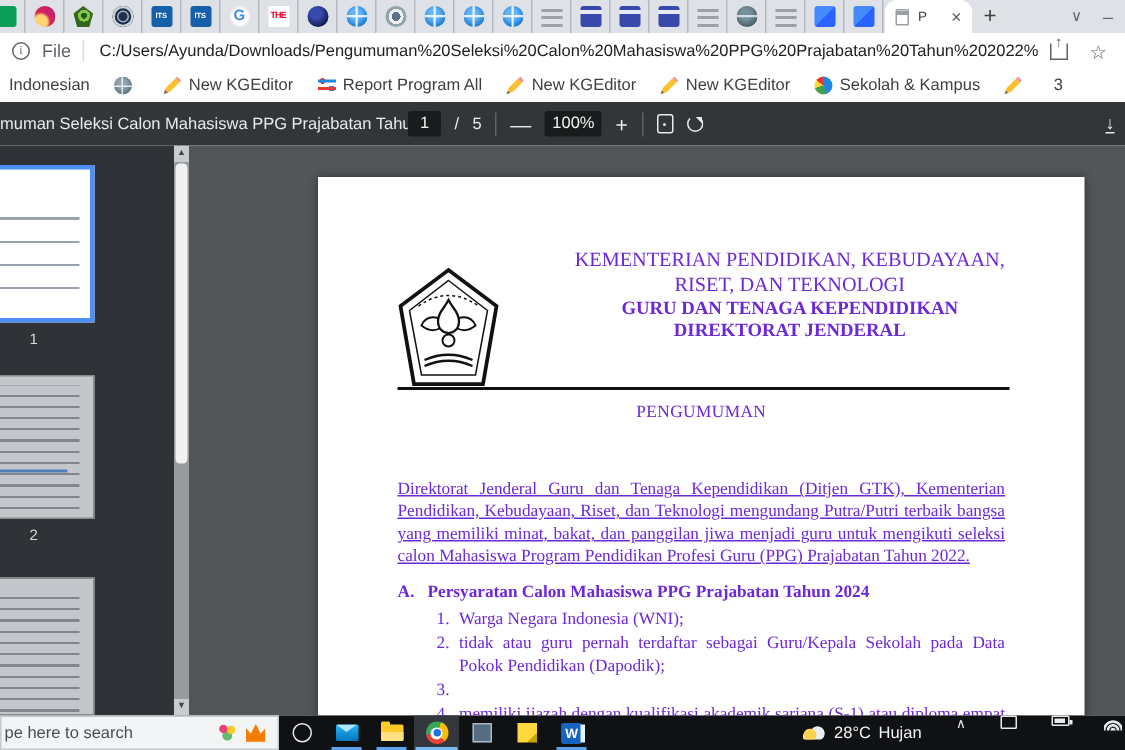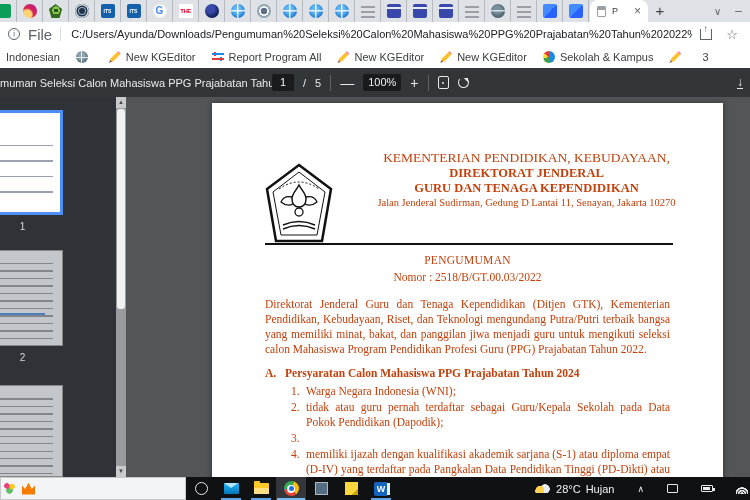--- a/index.html
+++ b/index.html
@@ -44,21 +44,21 @@
   .tab-label{font-size:9px;color:#3c4043;max-width:18px;overflow:hidden;white-space:nowrap;}
   .newtab-btn{width:24px;height:22px;color:#3c4043;font-size:15px;line-height:22px;text-align:center;}
   .strip-right{margin-left:auto;display:flex;align-items:center;gap:14px;padding-right:8px;color:#5f6368;}
   .chev-down{font-size:10px;} .win-min{font-size:12px;}
 
   
   .addressbar{position:absolute;left:0;top:22px;width:750px;height:24px;background:#fff;
               display:flex;align-items:center;padding:0 8px;}
   .info-icon{width:12px;height:12px;border:1px solid #5f6368;border-radius:50%;color:#5f6368;
              font-size:8px;line-height:10px;text-align:center;font-family:"Liberation Serif",serif;flex:none;}
-  .mode-label{color:#5f6368;font-size:15px;margin:0 8px 0 8px;}
+  .mode-label{color:#5f6368;font-size:12px;margin:0 8px 0 8px;}
   .addr-sep{width:1px;height:14px;background:#dadce0;margin-right:10px;}
   .url-text{color:#202124;font-size:11px;white-space:nowrap;overflow:hidden;flex:1;}
   .share-icon{width:12px;height:11px;border:1px solid #5f6368;border-top:none;position:relative;margin:0 14px 0 8px;flex:none;}
   .share-icon::after{content:"↑";position:absolute;left:2px;top:-6px;font-size:10px;color:#5f6368;}
   .star-icon{color:#5f6368;font-size:13px;flex:none;margin-right:4px;}
 
   
   .bookmarksbar{position:absolute;left:0;top:46px;width:750px;height:22px;background:#fff;
                 display:flex;align-items:center;padding:0 6px;overflow:hidden;}
   .bm{display:flex;align-items:center;margin-right:16px;flex:none;text-align:center;}
@@ -108,32 +108,32 @@
      repeating-linear-gradient(to bottom,transparent 0 6px,#83878c 6px 7.5px) 6px 6px/64px 84px no-repeat,#c3c7cb;}
   .tw-3{top:288px;} .tw-3 .thumb{height:92px;border:1px solid #888;
      background:repeating-linear-gradient(to bottom,transparent 0 6px,#83878c 6px 7.5px) 6px 6px/64px 120px no-repeat,#c3c7cb;}
   .side-scrollbar{position:absolute;left:116px;top:0;width:10px;height:380px;background:#989c9f;}
   .sb-btn{position:absolute;left:0;width:10px;height:11px;background:#c9cbcd;color:#424649;
           font-size:6px;line-height:11px;text-align:center;}
   .sb-up{top:0;} .sb-dn{bottom:0;}
   .sb-thumb{position:absolute;left:1px;top:12px;width:8px;height:200px;background:#f1f1f1;border-radius:3px;}
 
   
-  .pdf-page{position:absolute;left:212px;top:6px;width:511px;height:380px;background:#fff;
-            box-shadow:0 0 6px rgba(0,0,0,.4);font-family:"Liberation Serif",serif;color:#c2410c;}
+  .pdf-page{position:absolute;left:212px;top:21px;width:511px;height:380px;background:#fff;
+            box-shadow:0 0 6px rgba(0,0,0,.4);font-family:"Liberation Serif",serif;color:#6d28d9;}
   .lh-logo{position:absolute;left:53px;top:60px;width:68px;height:80px;}
   .lh-text{position:absolute;left:128px;right:10px;top:46px;text-align:center;}
   .lh1{font-size:13.5px;line-height:17px;}
   .lh3{font-size:12.5px;line-height:15px;font-weight:bold;}
   .lh5{font-size:10.5px;line-height:13px;}
   .lh-rule{position:absolute;left:53px;right:50px;top:140px;height:0;border-top:2.5px solid #111;}
   .doc-body{position:absolute;left:53px;right:53px;top:150px;font-size:11.5px;line-height:15px;}
   .doc-title{text-align:center;letter-spacing:.3px;}
   .doc-number{text-align:center;margin-top:2px;}
-  .doc-intro{margin-top:12px;text-align:justify;}
+  .doc-intro{margin-top:36px;text-align:justify;text-decoration:underline;}
   .sec-heading{display:flex;font-weight:bold;margin-top:8px;line-height:16px;}
   .sec-heading .sec-num{width:20px;flex:none;}
   .doc-list{margin-top:3px;}
   .li{display:flex;margin-bottom:1px;}
   .li .num{width:15px;flex:none;margin-left:26px;}
   .li .txt{flex:1;text-align:justify;}
 
   
   .taskbar{position:absolute;left:0;top:477px;width:750px;height:23px;background:#101113;
            display:flex;align-items:stretch;color:#e8eaed;}
@@ -159,21 +159,21 @@
   .tb-folder::after{content:"";position:absolute;left:0;bottom:0;width:15px;height:6px;background:#ffe082;border-radius:0 0 1px 1px;}
   .tb-chrome{width:15px;height:15px;border-radius:50%;position:relative;
      background:conic-gradient(from 140deg,#ea4335 0 120deg,#4285f4 120deg 122deg,#34a853 122deg 240deg,#fbbc05 240deg);}
   .tb-chrome::before{content:"";position:absolute;left:3.5px;top:3.5px;width:8px;height:8px;border-radius:50%;background:#fff;}
   .tb-chrome::after{content:"";position:absolute;left:5px;top:5px;width:5px;height:5px;border-radius:50%;background:#1a73e8;}
   .tb-photos{width:13px;height:13px;background:rgba(144,184,218,.55);border:1px solid rgba(220,235,250,.6);}
   .tb-sticky{width:13px;height:13px;background:linear-gradient(135deg,#ffd83d 0 75%,#c8a500 75%);}
   .tb-word{width:14px;height:14px;background:#1565c0;border-radius:2px;color:#fff;font-weight:bold;
            font-size:9px;line-height:14px;text-align:center;position:relative;}
   .tb-word::after{content:"";position:absolute;right:-2px;top:1px;width:3px;height:12px;background:#e3f2fd;}
-  .tb-right{margin-left:auto;display:flex;align-items:center;gap:23px;padding-right:2px;flex:none;}
+  .tb-right{margin-left:auto;display:flex;gap:23px;padding-right:2px;flex:none;}
   .tb-weather{display:flex;align-items:center;gap:5px;}
   .cloud-icon{width:16px;height:9px;position:relative;background:
      radial-gradient(circle at 5px 6px,#ffd34d 0 4px,transparent 4.5px),
      radial-gradient(circle at 10px 5px,#e8eef4 0 4.5px,transparent 5px),
      radial-gradient(circle at 4px 7px,#dde6ee 0 3.5px,transparent 4px);}
   .weather-text{font-size:11px;color:#f1f3f4;white-space:nowrap;}
   .tray-chevron{font-size:9px;color:#e8eaed;}
   .tray-display{width:11px;height:9px;border:1.5px solid #e8eaed;border-radius:1px;}
   .tray-battery{width:12px;height:7px;border:1px solid #e8eaed;border-radius:1px;position:relative;background:
      linear-gradient(#e8eaed 0 0) 1px 50%/7px 3px no-repeat;}
@@ -357,29 +357,28 @@
         <polygon points="34,9 60,29 52,72 16,72 8,29" fill="none" stroke="#111" stroke-width="1"></polygon>
         <path d="M34 22 c-3 6 -7 8 -7 14 c0 5 3 8 7 8 c4 0 7 -3 7 -8 c0 -6 -4 -8 -7 -14 z" fill="none" stroke="#111" stroke-width="1.5"></path>
         <path d="M27 34 q-8 -2 -11 5 q6 5 12 2" fill="none" stroke="#111" stroke-width="1.3"></path>
         <path d="M41 34 q8 -2 11 5 q-6 5 -12 2" fill="none" stroke="#111" stroke-width="1.3"></path>
         <circle cx="34" cy="49" r="4" fill="none" stroke="#111" stroke-width="1.3"></circle>
         <path d="M18 62 q16 -7 32 0 M18 66 q16 -7 32 0" fill="none" stroke="#111" stroke-width="1.5"></path>
         <path d="M14 26 q20 -14 40 0" fill="none" stroke="#111" stroke-width="1" stroke-dasharray="2 2"></path>
       </svg>
       <div class="lh-text">
         <div class="lh1">KEMENTERIAN PENDIDIKAN, KEBUDAYAAN,</div>
+        <div class="lh1">RISET, DAN TEKNOLOGI</div>
+        <div class="lh3">GURU DAN TENAGA KEPENDIDIKAN</div>
         <div class="lh3">DIREKTORAT JENDERAL</div>
-        <div class="lh3">GURU DAN TENAGA KEPENDIDIKAN</div>
-        <div class="lh5">Jalan Jenderal Sudirman, Gedung D Lantai 11, Senayan, Jakarta 10270</div>
       </div>
       <div class="lh-rule"></div>
 
       <div class="doc-body">
         <div class="doc-title">PENGUMUMAN</div>
-        <div class="doc-number">Nomor : 2518/B/GT.00.03/2022</div>
         <div class="doc-intro">Direktorat Jenderal Guru dan Tenaga Kependidikan (Ditjen GTK), Kementerian Pendidikan, Kebudayaan, Riset, dan Teknologi mengundang Putra/Putri terbaik bangsa yang memiliki minat, bakat, dan panggilan jiwa menjadi guru untuk mengikuti seleksi calon Mahasiswa Program Pendidikan Profesi Guru (PPG) Prajabatan Tahun 2022.</div>
         <div class="sec-heading">
           <span class="sec-num">A.</span>
           <span>Persyaratan Calon Mahasiswa PPG Prajabatan Tahun 2024</span>
         </div>
         <div class="doc-list">
             <div class="li">
               <span class="num">1.</span>
               <span class="txt">Warga Negara Indonesia (WNI);</span>
             </div>
@@ -394,20 +393,21 @@
               <span class="num">4.</span>
               <span class="txt">memiliki ijazah dengan kualifikasi akademik sarjana (S-1) atau diploma empat (D-IV) yang terdaftar pada Pangkalan Data Pendidikan Tinggi (PD-Dikti) atau terdata pada basis unit data unit Penyetaraan Ijazah Luar Negeri bagi lulusan perguruan tinggi di luar</span>
             </div>
           </div>
       </div>
     </div>
   </div>
 
   <div class="taskbar">
     <div class="tb-search">
+      <span class="tb-search-text">pe here to search</span>
       <span class="hl-bouquet"></span>
       <span class="hl-crown"></span>
     </div>
     <div class="tb-apps">
         <div class="app-cell">
           <span class="tb-cortana"></span>
         </div>
         <div class="app-cell running">
           <span class="tb-mail"></span>
         </div>

